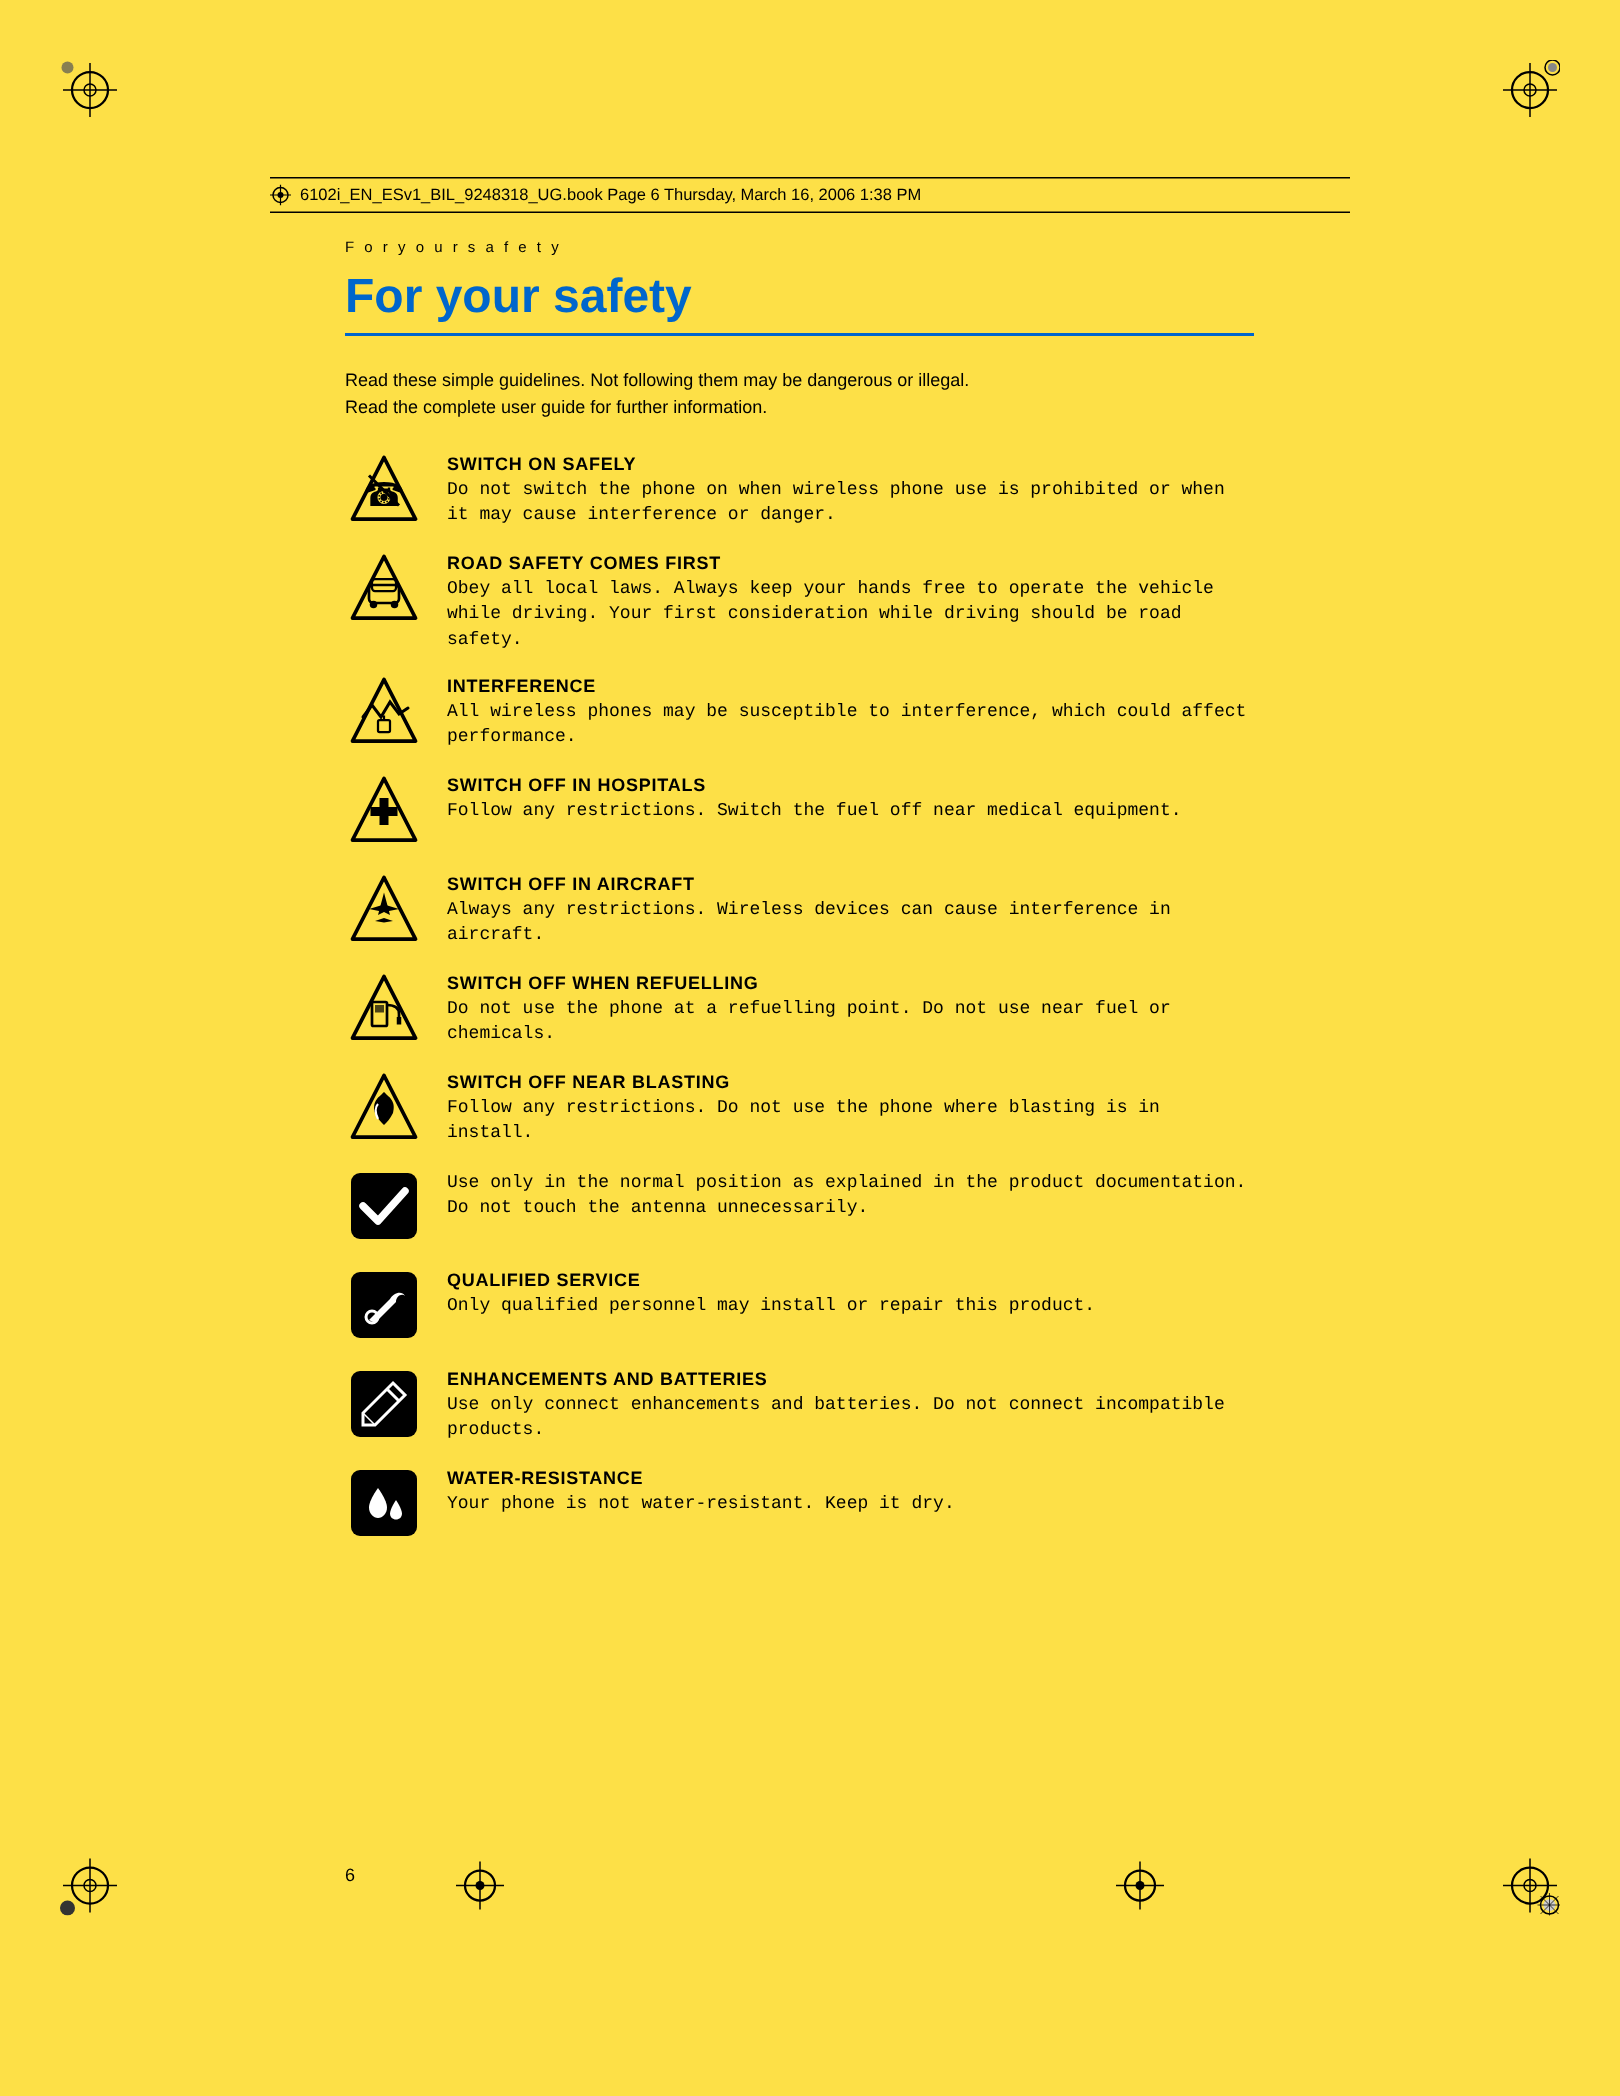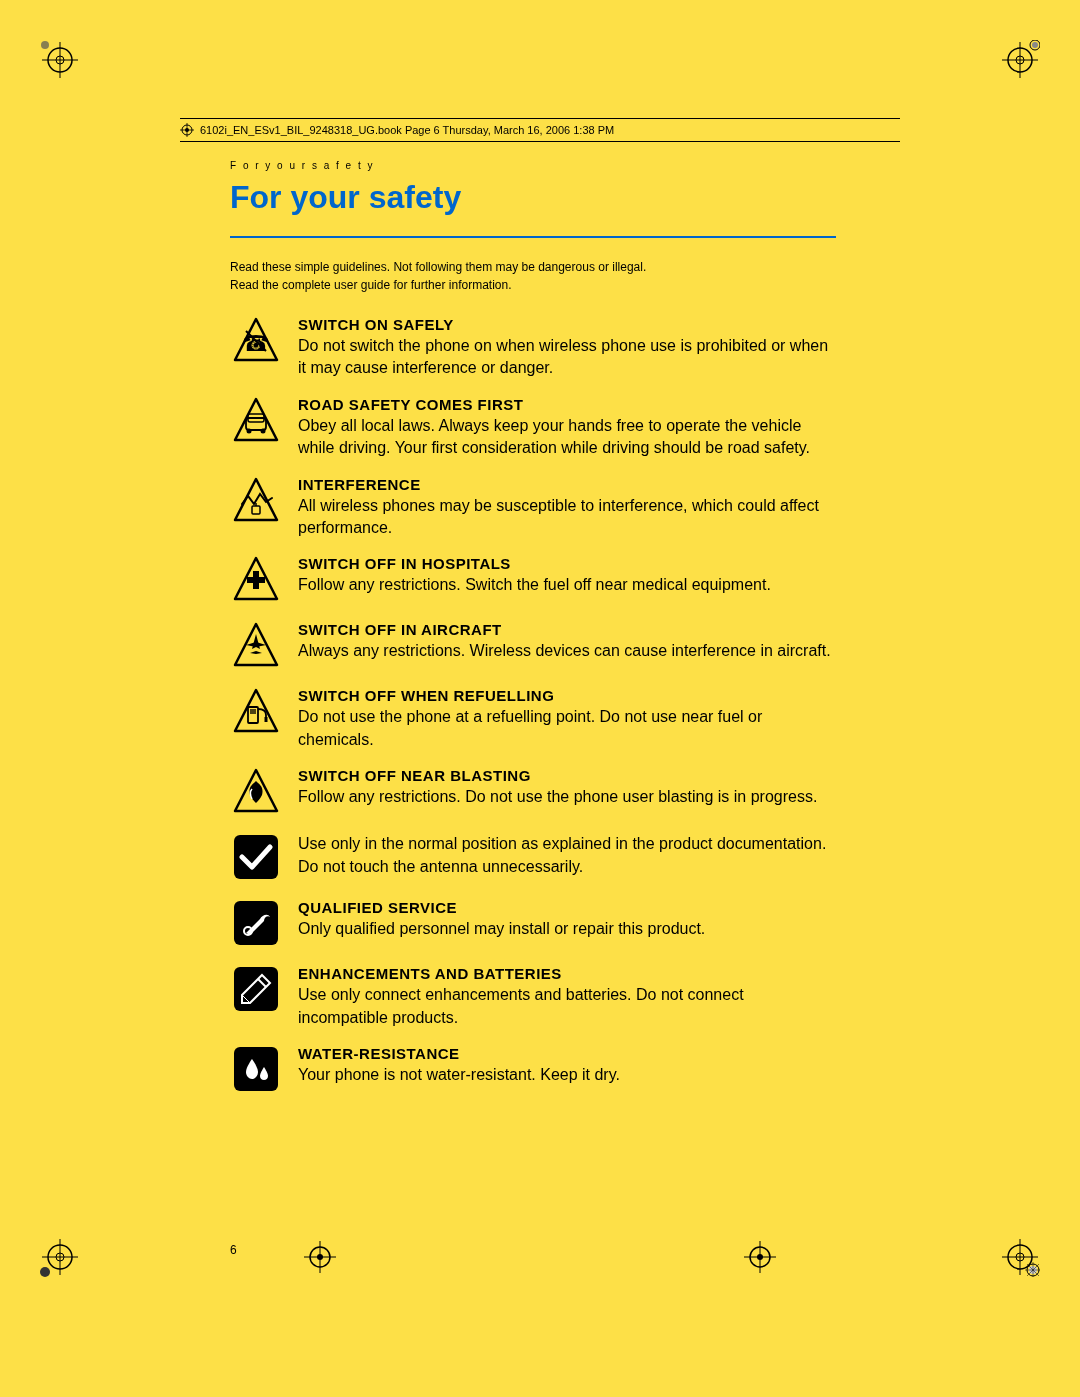--- a/index.html
+++ b/index.html
@@ -75,21 +75,21 @@
       margin-bottom: 8px;
     }
 
     
     .main-heading {
       font-family: Arial, sans-serif;
       font-size: 32px;
       font-weight: bold;
       color: #0066cc;
       border-bottom: 2px solid #0066cc;
-      padding-bottom: 20px;
+      padding-bottom: 6px;
       margin-bottom: 20px;
     }
 
     
     .intro-text {
       font-family: Liberation Sans, sans-serif;
       font-size: 12px;
       color: #000;
       line-height: 1.5;
       margin-bottom: 20px;
@@ -121,31 +121,31 @@
       height: 48px;
     }
 
     .item-text {
       flex: 1;
       padding-top: 2px;
     }
 
     .item-title {
       font-family: Arial, sans-serif;
-      font-size: 15px;
+      font-size: 12px;
       font-weight: bold;
       color: #000;
       letter-spacing: 0.5px;
       margin-bottom: 2px;
       text-transform: uppercase;
     }
 
     .item-body {
-      font-family: Liberation Sans, sans-serif;
-      font-size: 16px;
+      font-family: Liberation Mono, monospace;
+      font-size: 12px;
       color: #000;
       line-height: 1.4;
     }
 
     
     .page-number {
       position: absolute;
       bottom: 140px;
       left: 230px;
       font-family: Arial, sans-serif;
@@ -354,21 +354,21 @@
         <div class="icon-box">
           <svg viewBox="0 0 48 48" xmlns="http://www.w3.org/2000/svg">
             <polygon points="24,3 45,44 3,44" fill="none" stroke="#000" stroke-width="2.5" stroke-linejoin="round"></polygon>
 
             <path d="M24,14 C20,18 16,20 18,28 C20,32 22,34 24,36 C26,34 28,32 30,28 C32,20 28,18 24,14 Z" fill="#000"></path>
             <path d="M20,22 C18,24 18,28 20,32" fill="none" stroke="#fff" stroke-width="1.5"></path>
           </svg>
         </div>
         <div class="item-text">
           <div class="item-title">SWITCH OFF NEAR BLASTING</div>
-          <div class="item-body">Follow any restrictions. Do not use the phone user blasting is in progress.</div>
+          <div class="item-body">Follow any restrictions. Do not use the phone where blasting is in install.</div>
         </div>
       </li>
 
       <li class="safety-item">
         <div class="icon-box">
           <svg viewBox="0 0 48 48" xmlns="http://www.w3.org/2000/svg">
             <rect x="2" y="2" width="44" height="44" rx="6" fill="#000"></rect>
 
             <polyline points="10,24 20,34 38,14" fill="none" stroke="#fff" stroke-width="5" stroke-linecap="round" stroke-linejoin="round"></polyline>
           </svg>

